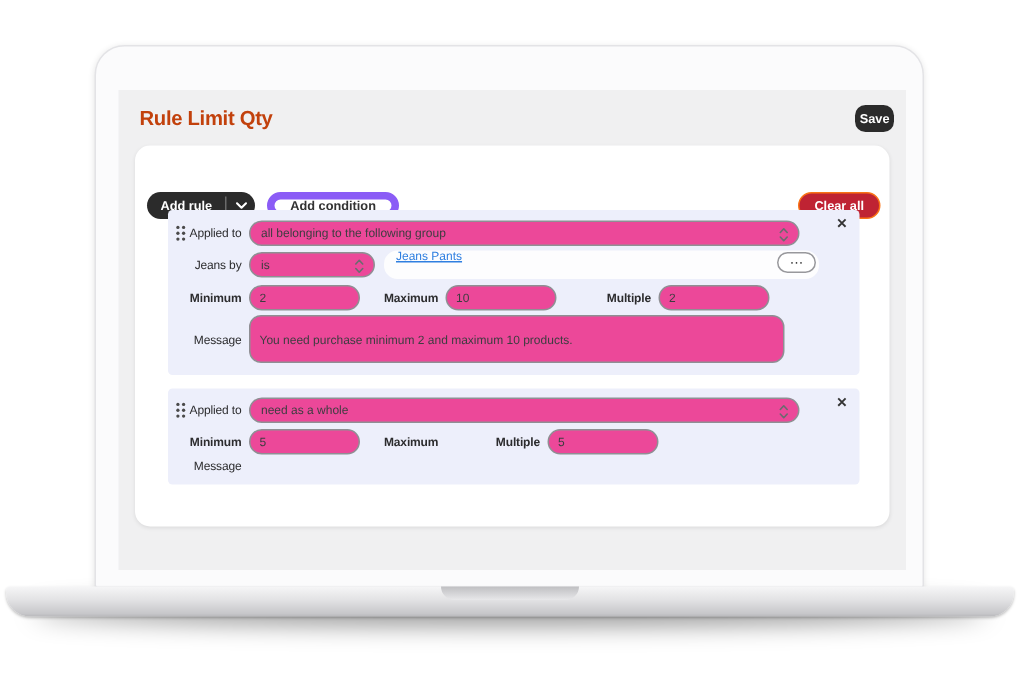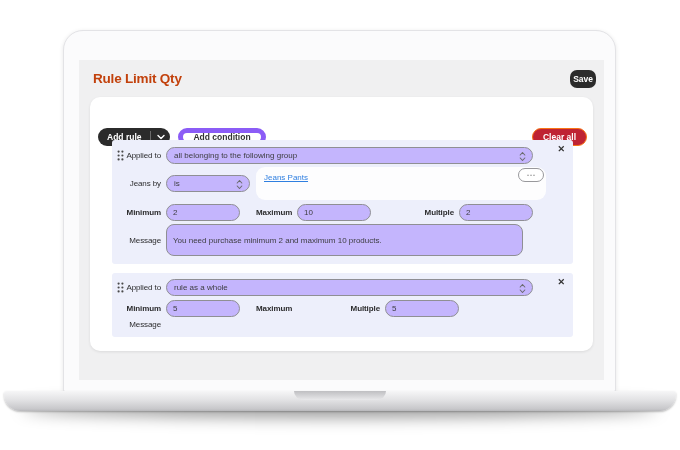--- a/index.html
+++ b/index.html
@@ -77,46 +77,46 @@
   .rule-card{
     position:relative;background:#edeffb;border-radius:3px;
     padding:3px 0 4px 0;margin-bottom:9px;
   }
   .row{display:flex;align-items:center;margin:3.5px 0;}
   .row-label{
     flex:none;width:49px;text-align:right;margin-right:5px;
     font-size:8px;color:#2c2c2e;letter-spacing:-0.1px;
   }
   .select,.text-input{
-    box-sizing:border-box;height:17px;background:#c4b5fd;
+    box-sizing:border-box;height:17px;background:#ec4899;
     border:1px solid #8f8f94;border-radius:9px;
     font-size:8px;color:#3d3d40;
   }
   .select{display:flex;align-items:center;padding:0 16px 0 7px;position:relative;}
   .select .updown{position:absolute;right:6px;top:3px;}
   .select-applied{flex:1;margin-right:40px;}
   .select-sm{width:84px;margin-right:6px;}
   .text-input{padding:0 6px;font-family:"Liberation Sans",sans-serif;outline:none;}
   .num-input{width:74px;}
   .link-area{
-    position:relative;flex:1;height:33px;background:#fdfdfe;border-radius:9px;
+    position:relative;flex:1;height:19px;background:#fdfdfe;border-radius:9px;
     display:flex;align-items:center;padding:0 30px 12px 8px;margin-right:27px;
     box-sizing:border-box;
   }
   .collection-link{font-size:8px;color:#2f7fe0;text-decoration:underline;cursor:pointer;}
   .more-btn{
     position:absolute;right:2px;top:1px;width:26px;height:14px;
     border:1px solid #98989c;border-radius:8px;background:#fff;
     display:flex;align-items:center;justify-content:center;
     font-size:9px;line-height:1;color:#444;cursor:pointer;padding:0;
   }
   .num-group{display:flex;align-items:center;}
   .num-group .row-label{width:49px;font-weight:bold;}
   .g2{margin-left:16px;}  .g2 .row-label{width:36px;}
-  .g3{margin-left:33px;}  .g3 .row-label{width:30px;margin-left:20px;}
+  .g3{margin-left:33px;}  .g3 .row-label{width:30px;}
   .msg-input{flex:1;margin-right:50px;height:32px;border-radius:8px;}
   .grip{
     position:absolute;left:4px;top:9px;width:8px;height:12px;cursor:grab;
     display:flex;align-items:center;justify-content:center;
   }
   .rule-close{
     position:absolute;right:6px;top:3px;background:transparent;border:none;
     font-size:9px;font-weight:bold;color:#333;cursor:pointer;padding:2px;line-height:1;
   }
 </style>
@@ -230,21 +230,21 @@
                 <circle cx="1.6" cy="9.4" r="1.1"></circle>
                 <circle cx="5.4" cy="9.4" r="1.1"></circle>
               </g>
             </svg>
         </span>
         <button class="rule-close">✕</button>
 
         <div class="row">
           <span class="row-label">Applied to</span>
           <div class="select select-applied">
-            <span>rule as a whole</span>
+            <span>need as a whole</span>
             <svg class="updown" width="7" height="11" viewBox="0 0 7 11">
                 <path d="M1.2 4 L3.5 1.5 L5.8 4" fill="none" stroke="#6b6b6f" stroke-width="1.1" stroke-linecap="round" stroke-linejoin="round"></path>
                 <path d="M1.2 7 L3.5 9.5 L5.8 7" fill="none" stroke="#6b6b6f" stroke-width="1.1" stroke-linecap="round" stroke-linejoin="round"></path>
               </svg>
           </div>
         </div>
 
         <div class="row">
           <span class="num-group">
             <span class="row-label">Minimum</span>

